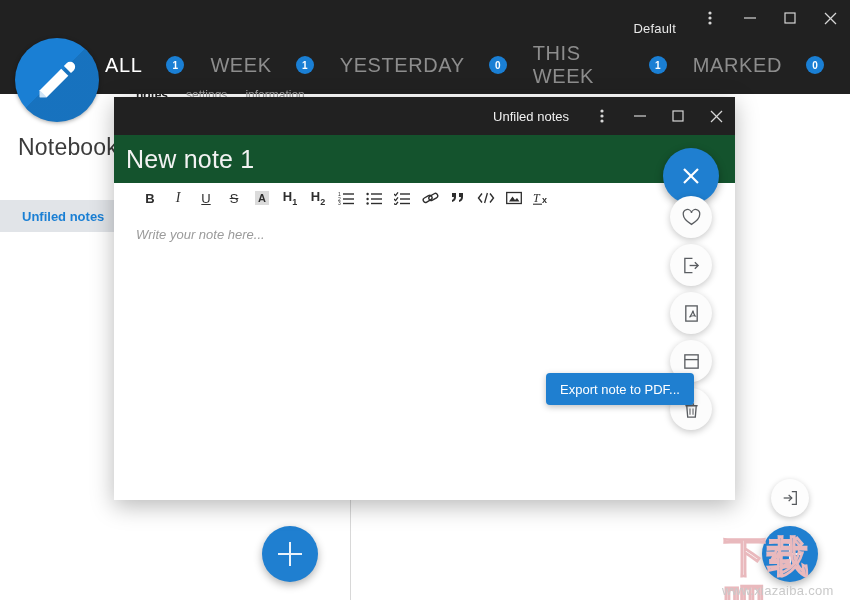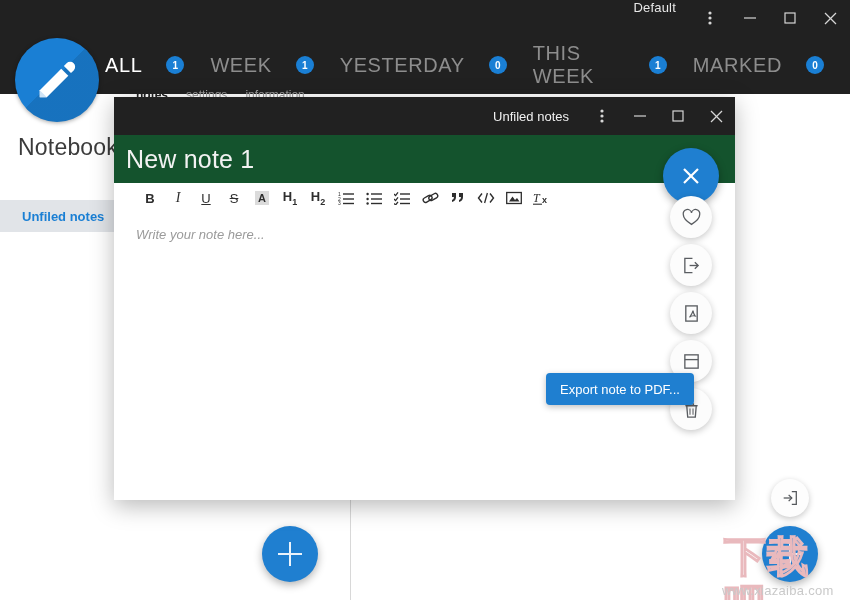--- a/index.html
+++ b/index.html
@@ -9,21 +9,21 @@
     font-family:"Liberation Sans", sans-serif;
     -webkit-font-smoothing:antialiased;
   }
 
   
   #app-window{position:absolute;inset:0;background:#ffffff;}
 
   .titlebar{
     position:absolute;left:0;top:0;width:850px;height:36px;
     background:#212121;
-    display:flex;align-items:flex-start;justify-content:flex-end;
+    display:flex;align-items:flex-end;justify-content:flex-end;
   }
   .titlebar-profile{
     color:#e8e8e8;font-size:13px;letter-spacing:.2px;margin-right:14px;
   }
   .tb-btn{
     width:40px;height:36px;display:flex;align-items:center;justify-content:center;
     color:#d6d6d6;
   }
   .tb-btn svg{display:block;}
 

